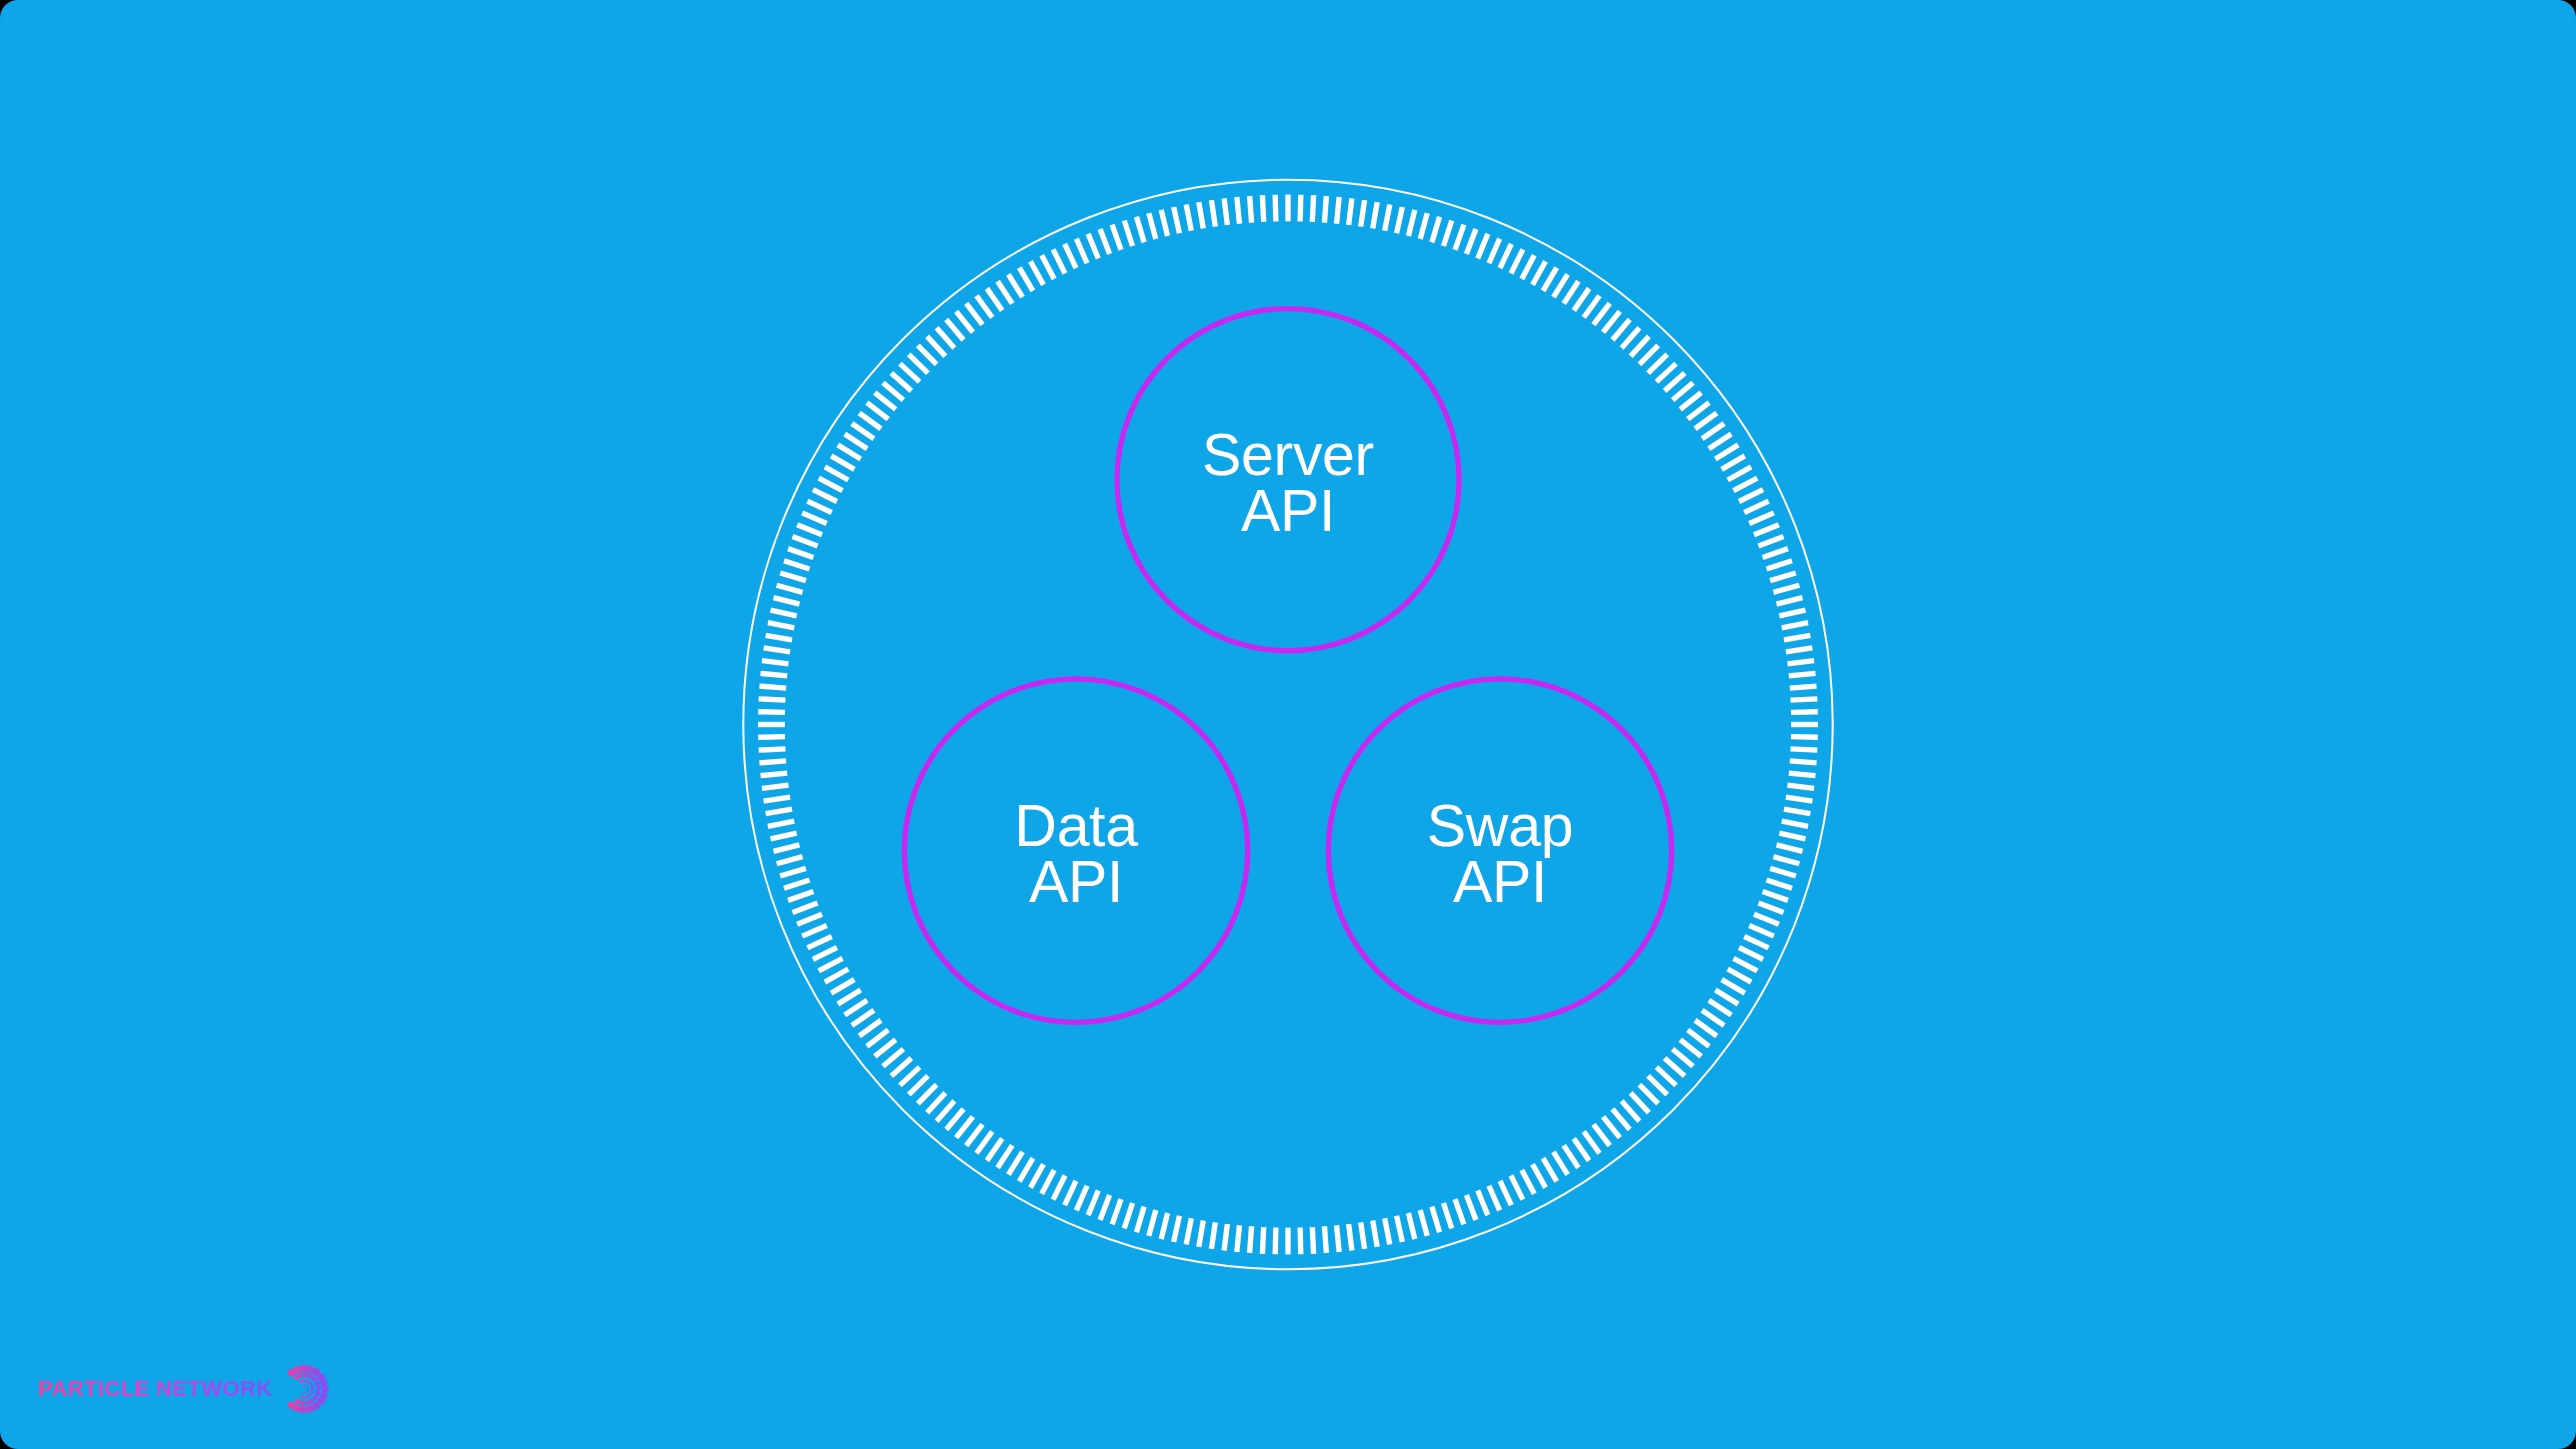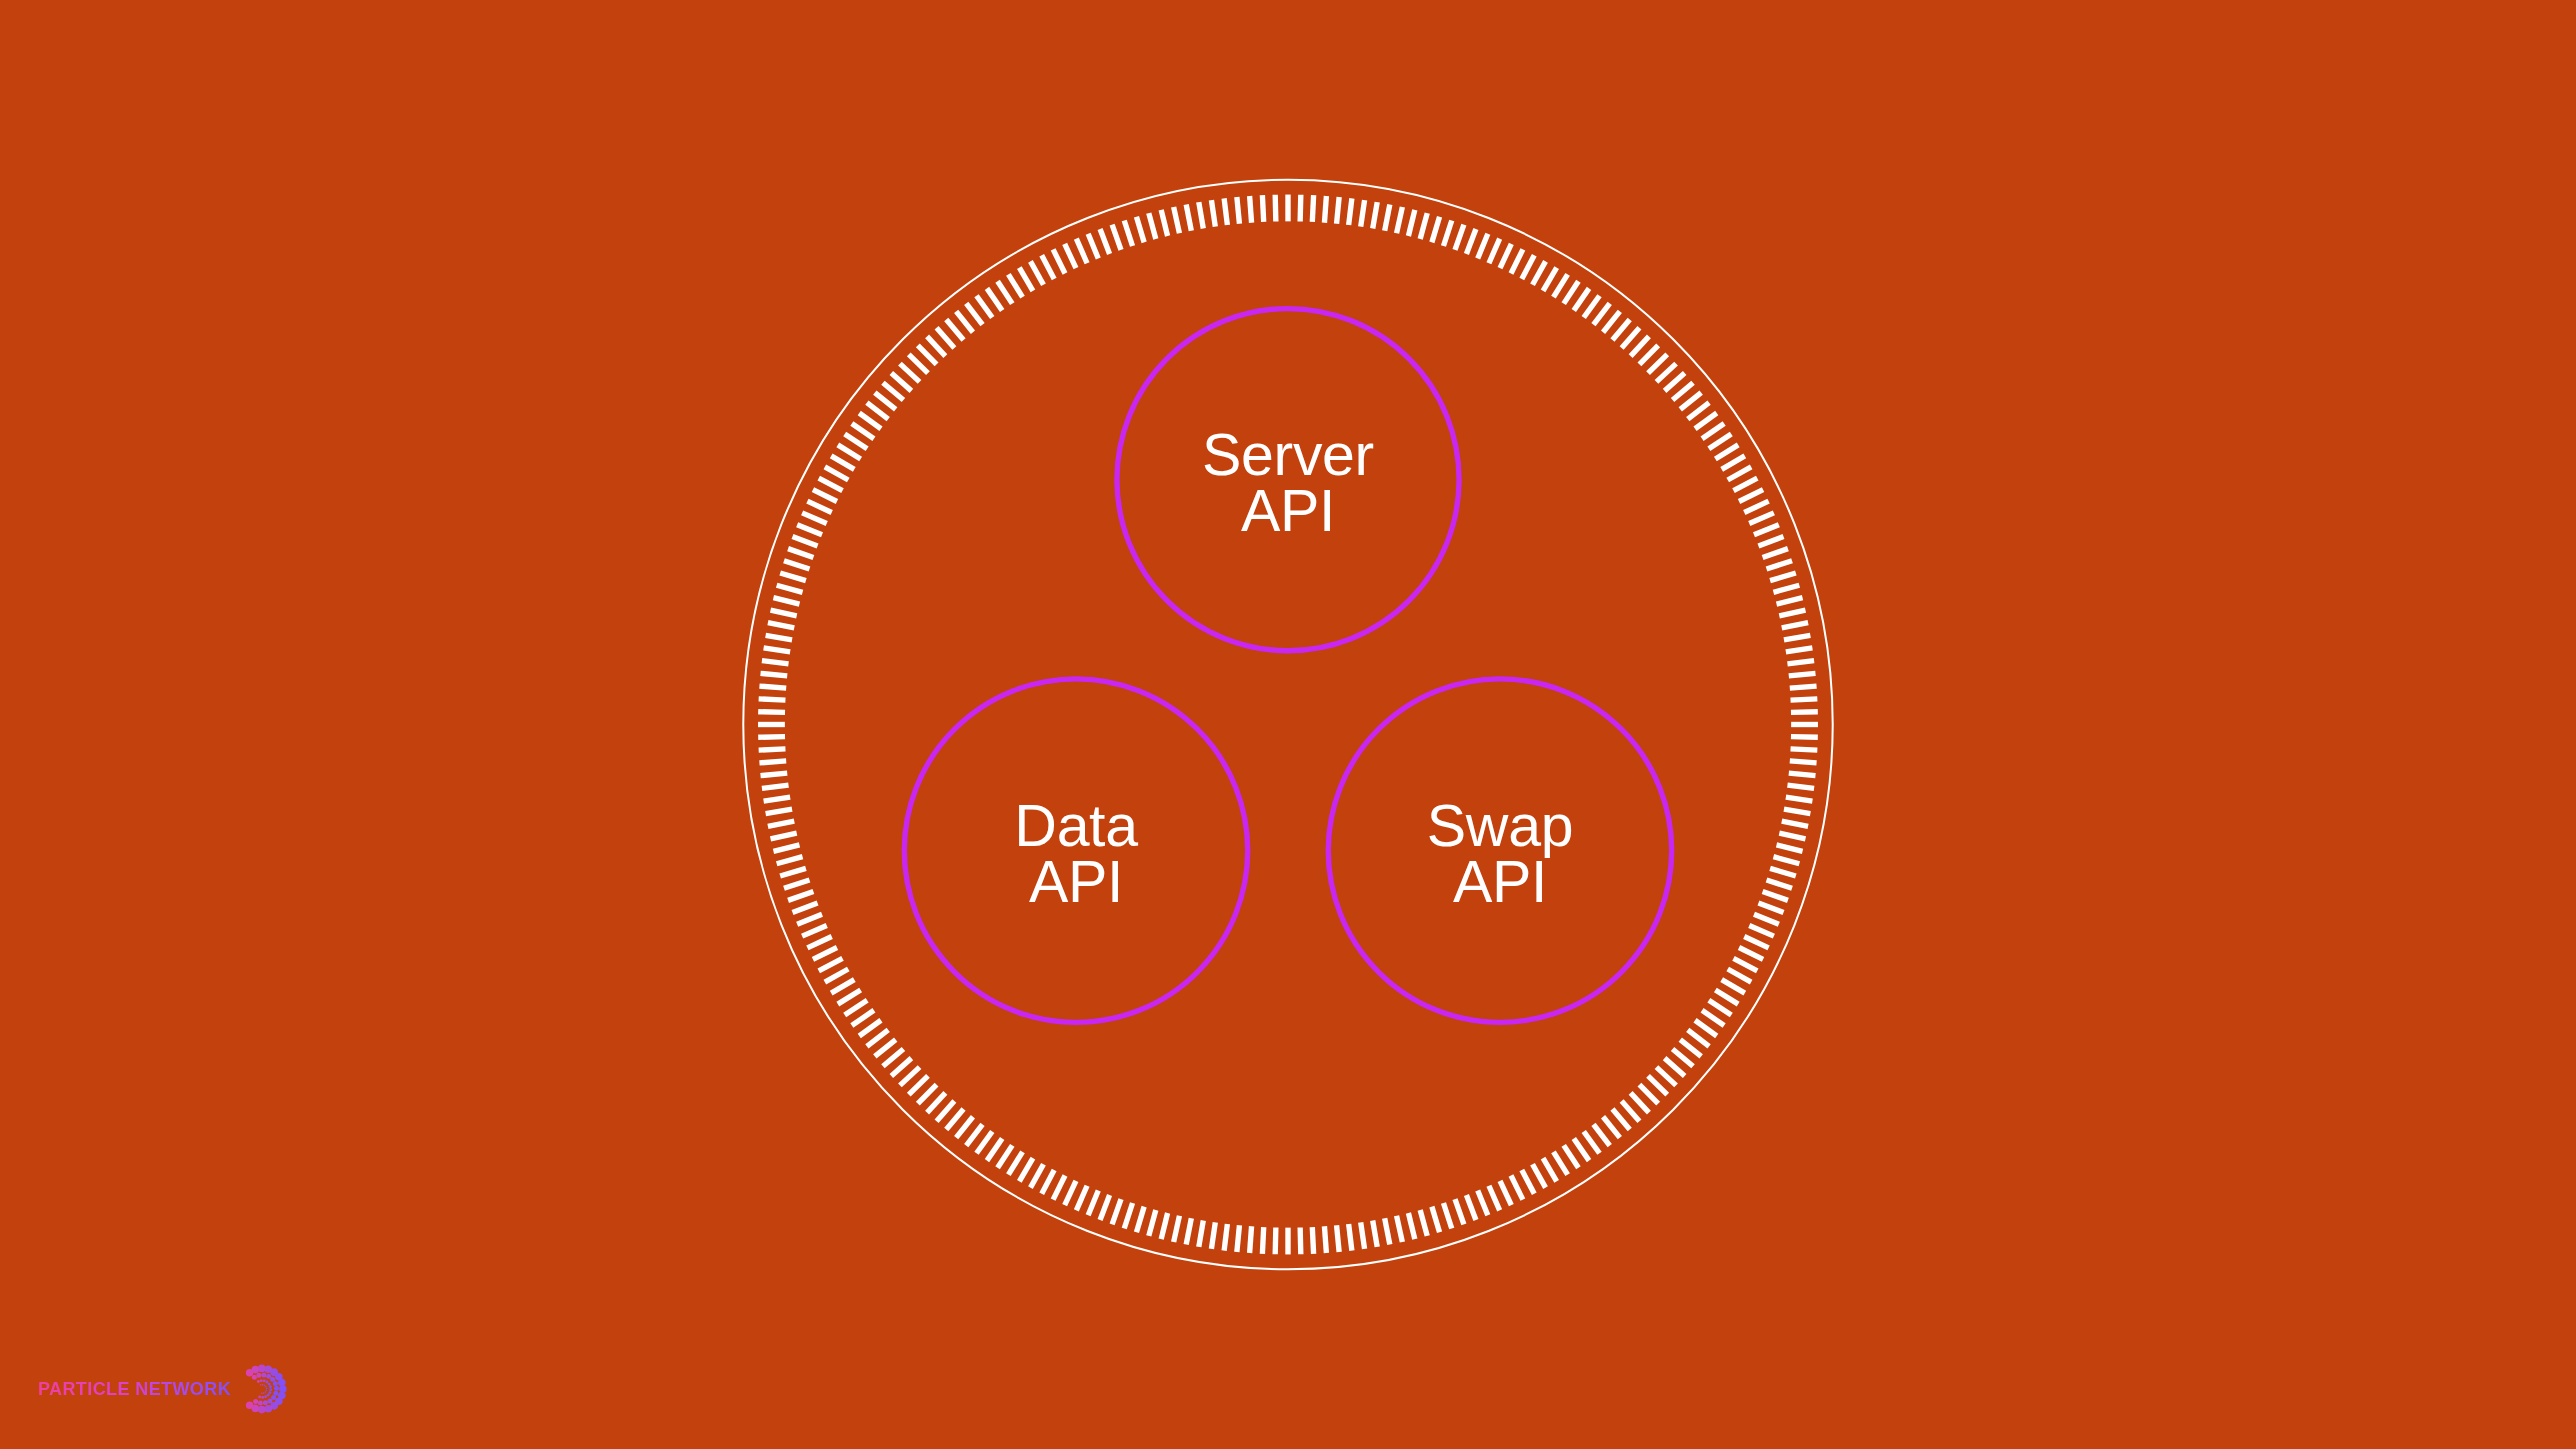--- a/index.html
+++ b/index.html
@@ -14,21 +14,22 @@
     overflow: hidden;
     font-family: "Liberation Sans", sans-serif;
     position: relative;
   }
   .stage {
     position: absolute;
     left: 0;
     top: 0;
     width: 2576px;
     height: 1449px;
-    background: #c2410c;
+    background: #0ea5e9;
+    border-radius: 18px;
   }
   .diagram-svg {
     position: absolute;
     left: 0;
     top: 0;
     width: 2576px;
     height: 1449px;
     display: block;
   }
   .node-label {
@@ -43,21 +44,21 @@
     position: absolute;
     left: 38px;
     top: 1367px;
     display: flex;
     align-items: center;
     gap: 9.4px;
     height: 44px;
   }
   .brand-wordmark {
     font-family: "Liberation Sans", sans-serif;
-    font-size: 18px;
+    font-size: 22px;
     font-weight: 700;
     letter-spacing: 0.4px;
     line-height: 1;
     background-image: linear-gradient(100deg, #ef3fa0 0%, #e040c8 42%, #a34bf0 76%, #8250f5 100%);
     -webkit-background-clip: text;
     background-clip: text;
     color: transparent;
     -webkit-text-fill-color: transparent;
     white-space: nowrap;
   }

